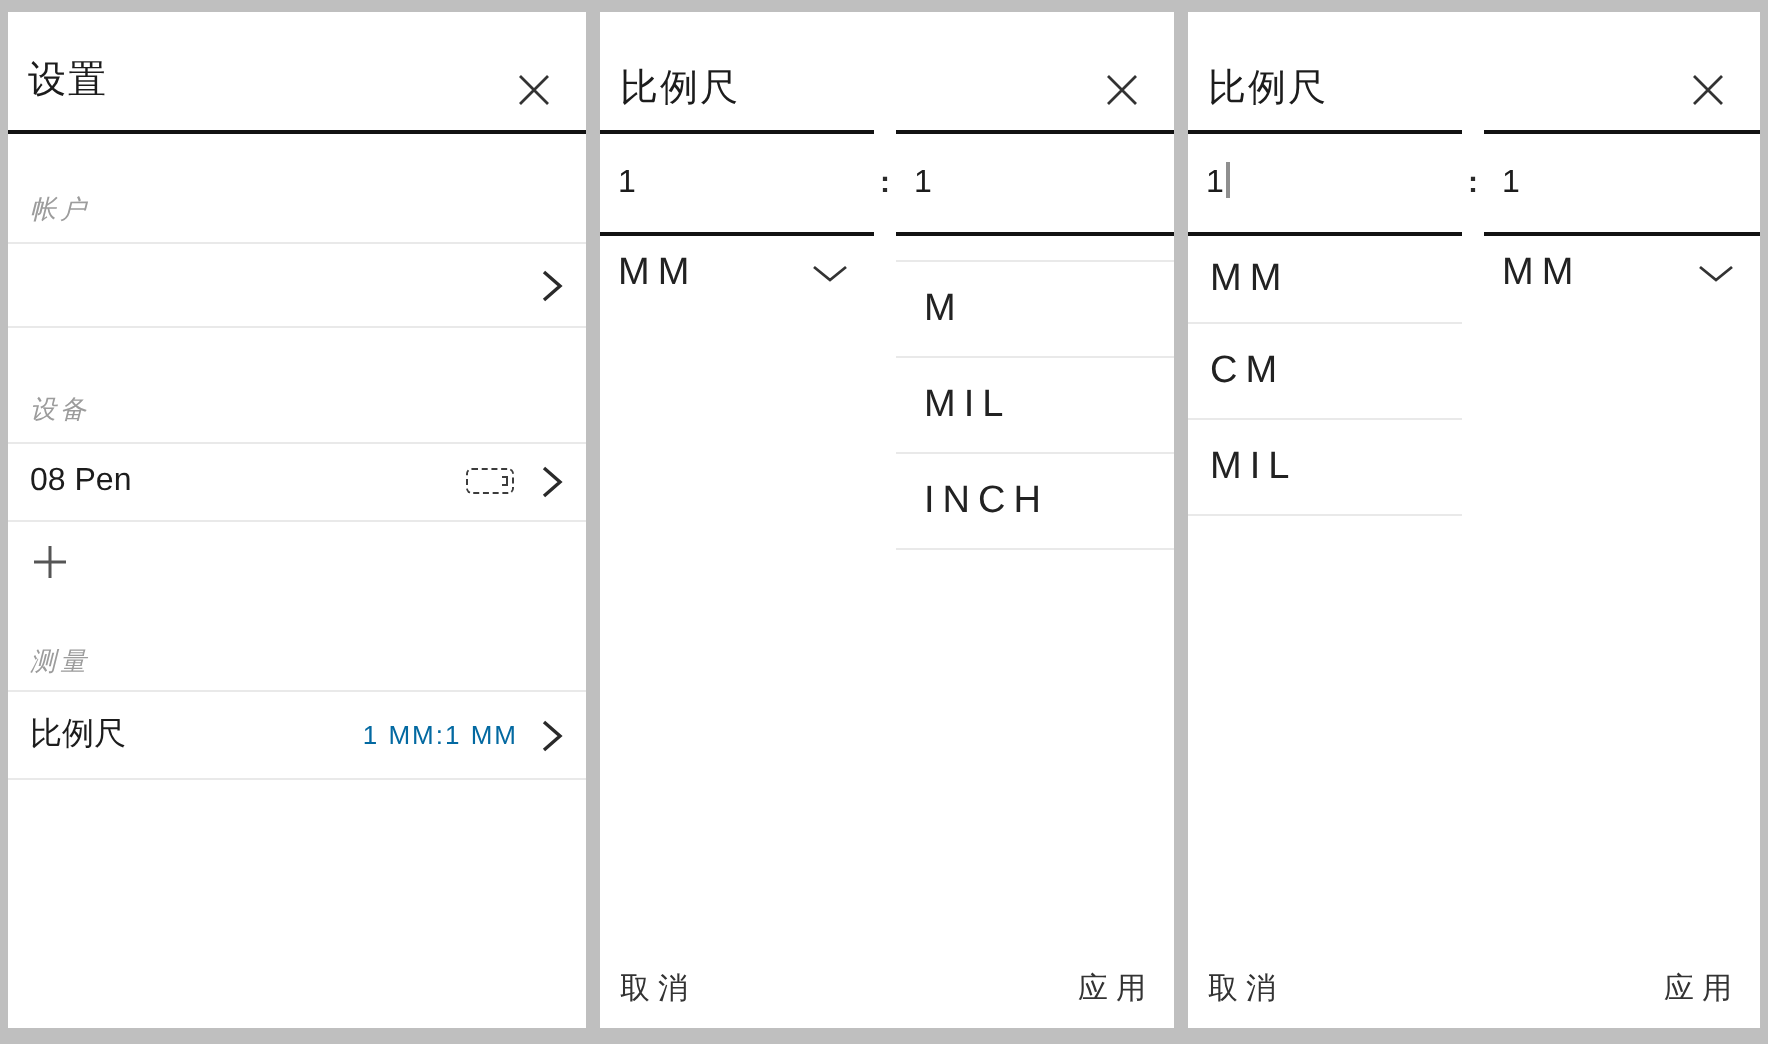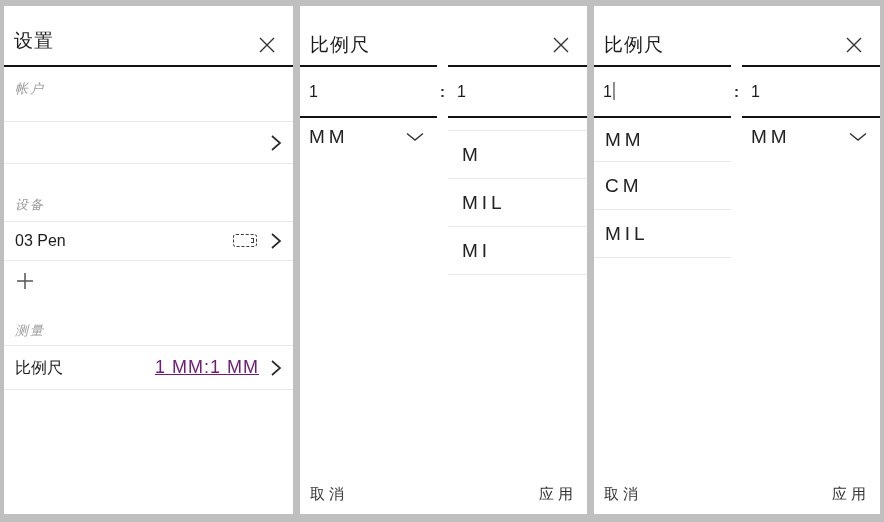--- a/index.html
+++ b/index.html
@@ -30,21 +30,21 @@
 
   .section-label {
     position:absolute; left:11px;
     font-style:italic; font-size:13px; line-height:14px;
     letter-spacing:2px; color:#9c9c9c;
   }
   .row { position:absolute; left:0; right:0; }
   .row-label { position:absolute; left:11px; font-size:16px; color:#1c1c1c; }
   .chev-right { position:absolute; right:11px; width:12px; height:18px; }
   .row-value {
-    position:absolute; right:34px; font-size:18px; letter-spacing:1px; color:#701a75;text-decoration:underline;
+    position:absolute; right:34px; font-size:13px; letter-spacing:1px; color:#0369a1;
   }
   .battery {
     position:absolute; right:36px; width:24px; height:13px;
     border:1px dashed #3c3c3c; border-radius:3px;
   }
   .battery .nub {
     position:absolute; right:2px; top:3px; width:3px; height:5px;
     border:1px dashed #3c3c3c; border-left:none;
   }
   .plus-btn { position:absolute; left:12px; width:18px; height:18px; cursor:pointer; }
@@ -91,35 +91,35 @@
 
 <div class="panel" id="panel-settings">
   <div class="title" style="top:23px">设置</div>
   <div class="close-btn">
     <svg width="20" height="20">
         <path d="M3 3 L17 17 M17 3 L3 17" stroke="#333" stroke-width="1.4"></path>
       </svg>
   </div>
   <div class="thickline" style="top:59px;left:0;right:0"></div>
 
-  <div class="section-label" style="top:76px">帐户</div>
+  <div class="section-label" style="top:92px">帐户</div>
   <div class="divider" style="top:115px"></div>
   <div class="row" style="top:116px;height:41px">
     <div class="chev-right" style="top:12px">
       <svg width="12" height="18">
           <path d="M2 2 L10 9 L2 16" fill="none" stroke="#2a2a2a" stroke-width="1.7"></path>
         </svg>
     </div>
   </div>
   <div class="divider" style="top:157px"></div>
 
   <div class="section-label" style="top:192px">设备</div>
   <div class="divider" style="top:215px"></div>
   <div class="row" style="top:216px;height:38px">
-    <div class="row-label" style="top:0;line-height:38px">03 Pen</div>
+    <div class="row-label" style="top:0;line-height:38px">08 Pen</div>
     <div class="battery" style="top:12px">
         <span class="nub"></span>
       </div>
     <div class="chev-right" style="top:10px">
       <svg width="12" height="18">
           <path d="M2 2 L10 9 L2 16" fill="none" stroke="#2a2a2a" stroke-width="1.7"></path>
         </svg>
     </div>
   </div>
   <div class="divider" style="top:254px"></div>
@@ -171,21 +171,21 @@
       <svg width="20" height="10">
           <path d="M2 1.5 L10 8 L18 1.5" fill="none" stroke="#333" stroke-width="1.4"></path>
         </svg>
     </span>
   </div>
 
   <div class="optlist" style="left:148px;right:0">
     <div class="opt-partial"></div>
     <div class="opt unit-text">M</div>
     <div class="opt unit-text">MIL</div>
-    <div class="opt unit-text">MI</div>
+    <div class="opt unit-text">INCH</div>
   </div>
 
   <div class="actions">
     <span class="action-btn">取消</span>
     <span class="action-btn">应用</span>
   </div>
 </div>
 
 <div class="panel" id="panel-dialog2">
   <div class="title">比例尺</div>

